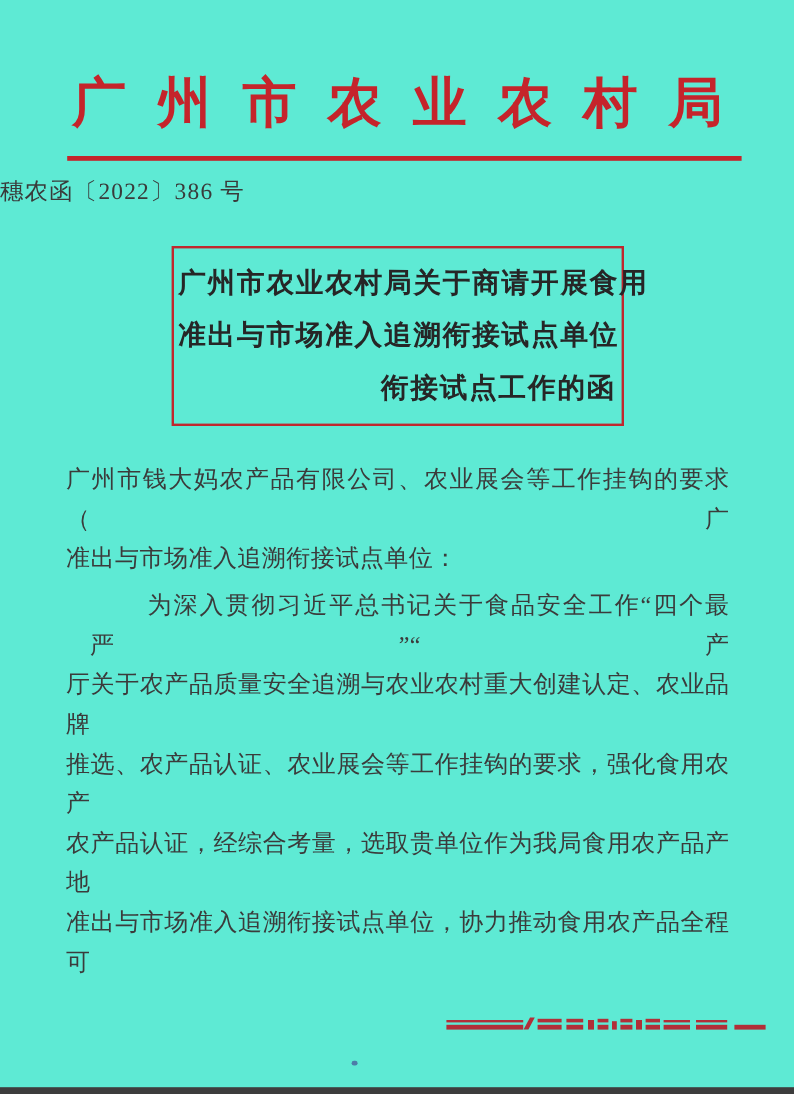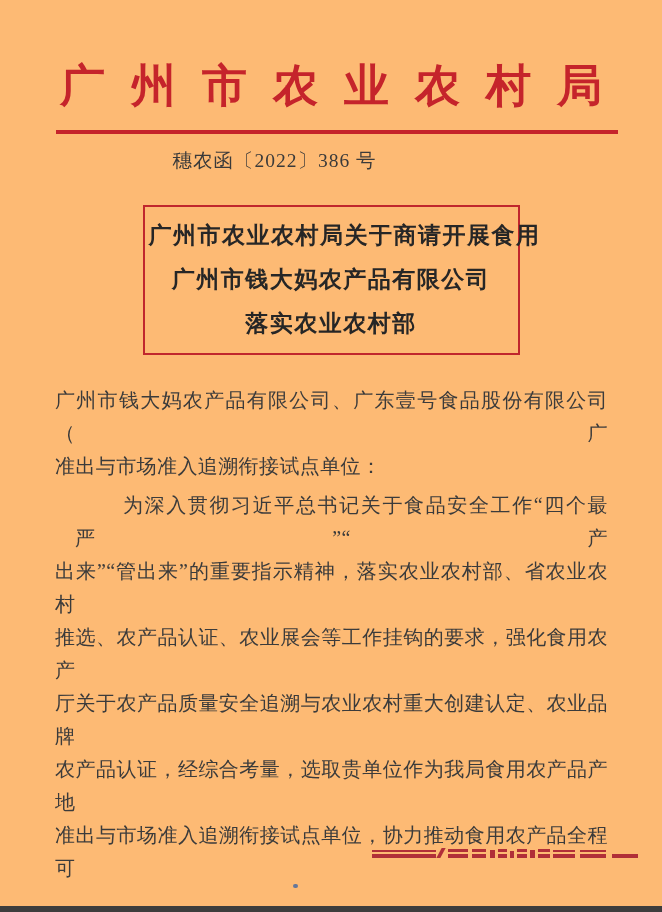--- a/index.html
+++ b/index.html
@@ -1,21 +1,21 @@
 <!DOCTYPE html>
 <html><head>
 <meta charset="utf-8">
 <style>
   * { margin:0; padding:0; box-sizing:border-box; }
   html,body { background:#ffffff; }
   .page{
     position:relative;
     width:662px; height:912px;
     margin:0 auto;
-    background:#fdba74;
+    background:#5eead4;
     overflow:hidden;
     font-family:"Liberation Serif","DejaVu Serif",serif;
   }
   
   .agency-header{
     margin-top:56px;
     text-align:center;
     font-size:45px;
     line-height:60px;
     font-weight:bold;
@@ -24,33 +24,33 @@
     padding-left:26px; 
     white-space:nowrap;
   }
   .red-divider{
     margin:14px 44px 0 56px;
     height:4px;
     background:#c5242b;
   }
   .doc-number{
     margin:14px 113px 0 0;
-    text-align:center;
+    text-align:left;
     font-size:19.5px;
     line-height:26px;
     color:#3a3a3a;
     letter-spacing:1px;
   }
   
   .title-box{
     width:377px;
     margin:31px auto 0;
     border:2px solid #c0272d;
     padding:7px 4px;
-    text-align:center;
+    text-align:right;
   }
   .title-line{
     font-size:23px;
     line-height:44px;
     font-weight:bold;
     color:#262626;
     letter-spacing:1.5px;
     white-space:nowrap;
   }
   
@@ -95,36 +95,35 @@
 <div class="page">
 
   <div class="agency-header">广州市农业农村局</div>
 
   <div class="red-divider"></div>
 
   <div class="doc-number">穗农函〔2022〕386 号</div>
 
   <div class="title-box">
     <div class="title-line">广州市农业农村局关于商请开展食用</div>
-    <div class="title-line">广州市钱大妈农产品有限公司</div>
-    <div class="title-line">落实农业农村部</div>
+    <div class="title-line">准出与市场准入追溯衔接试点单位</div>
+    <div class="title-line">衔接试点工作的函</div>
   </div>
 
   <div class="content">
 
-    <div class="line just">广州市钱大妈农产品有限公司、广东壹号食品股份有限公司（广</div>
+    <div class="line just">广州市钱大妈农产品有限公司、农业展会等工作挂钩的要求（广</div>
 
 
     <div class="line">准出与市场准入追溯衔接试点单位：</div>
 
     <div class="para">
       <div class="line just indent">为深入贯彻习近平总书记关于食品安全工作“四个最严”“产</div>
-      <div class="line just">出来”“管出来”的重要指示精神，落实农业农村部、省农业农村</div>
+      <div class="line just">厅关于农产品质量安全追溯与农业农村重大创建认定、农业品牌</div>
       <div class="line just">推选、农产品认证、农业展会等工作挂钩的要求，强化食用农产</div>
-      <div class="line just">厅关于农产品质量安全追溯与农业农村重大创建认定、农业品牌</div>
       <div class="line just">农产品认证，经综合考量，选取贵单位作为我局食用农产品产地</div>
       <div class="line just">准出与市场准入追溯衔接试点单位，协力推动食用农产品全程可</div>
 
     </div>
 
   </div>
 
   <div class="frag">
     <span style="left:0;   top:3px; width:64px; height:2px;"></span>
     <span style="left:0;   top:7px; width:64px; height:4px;"></span>

